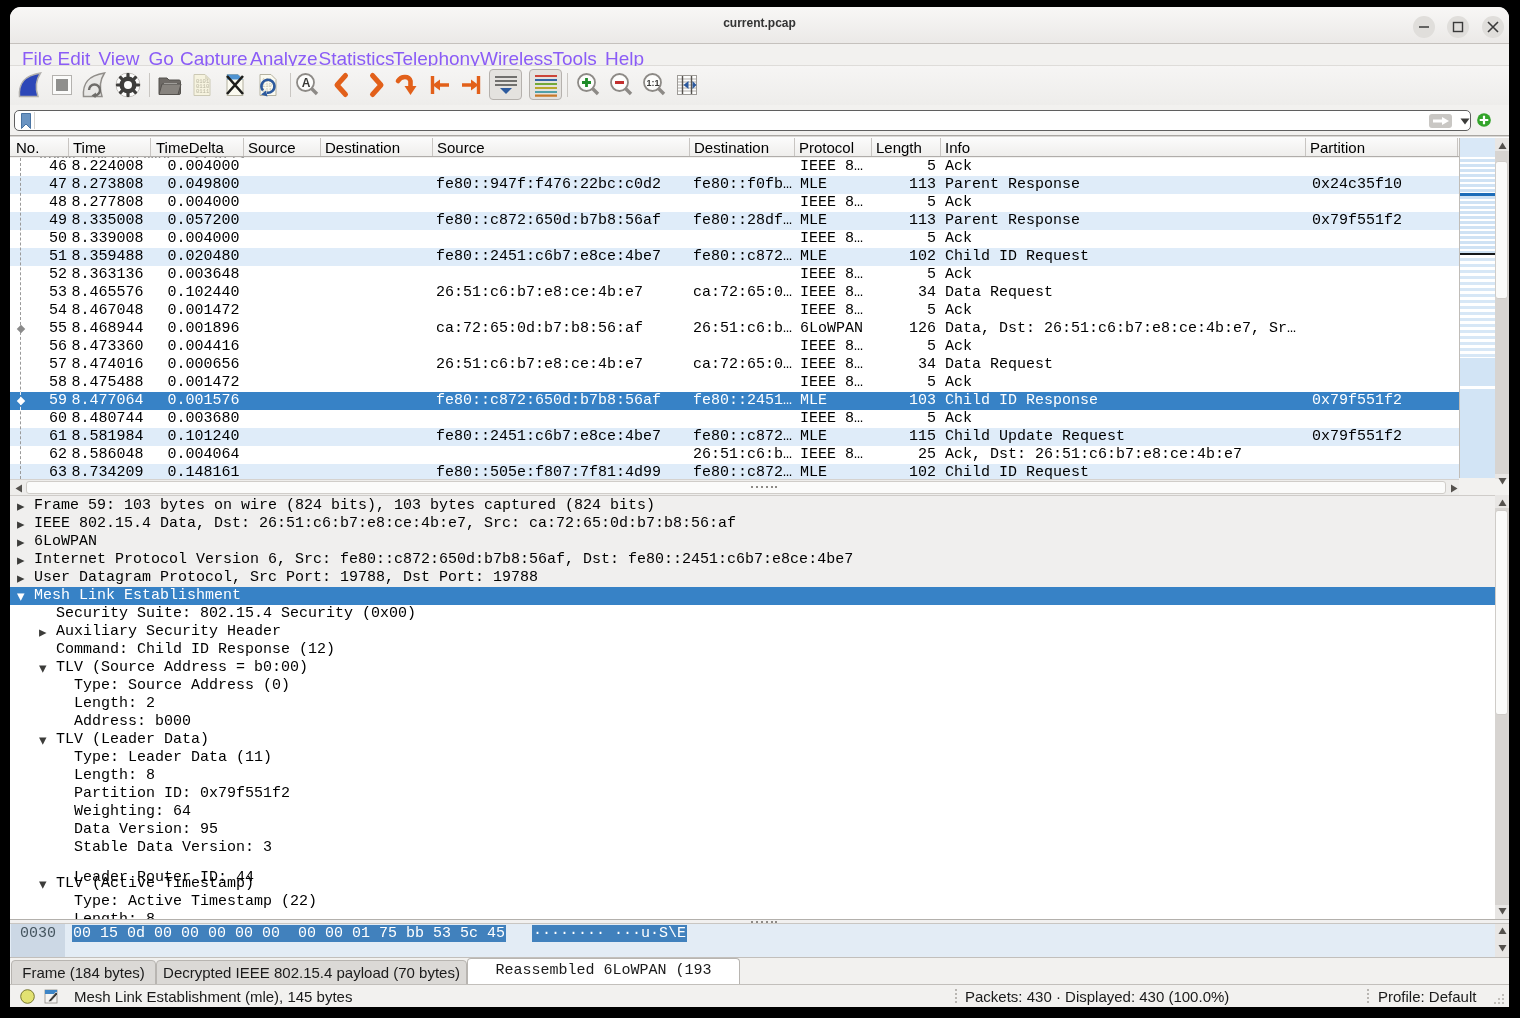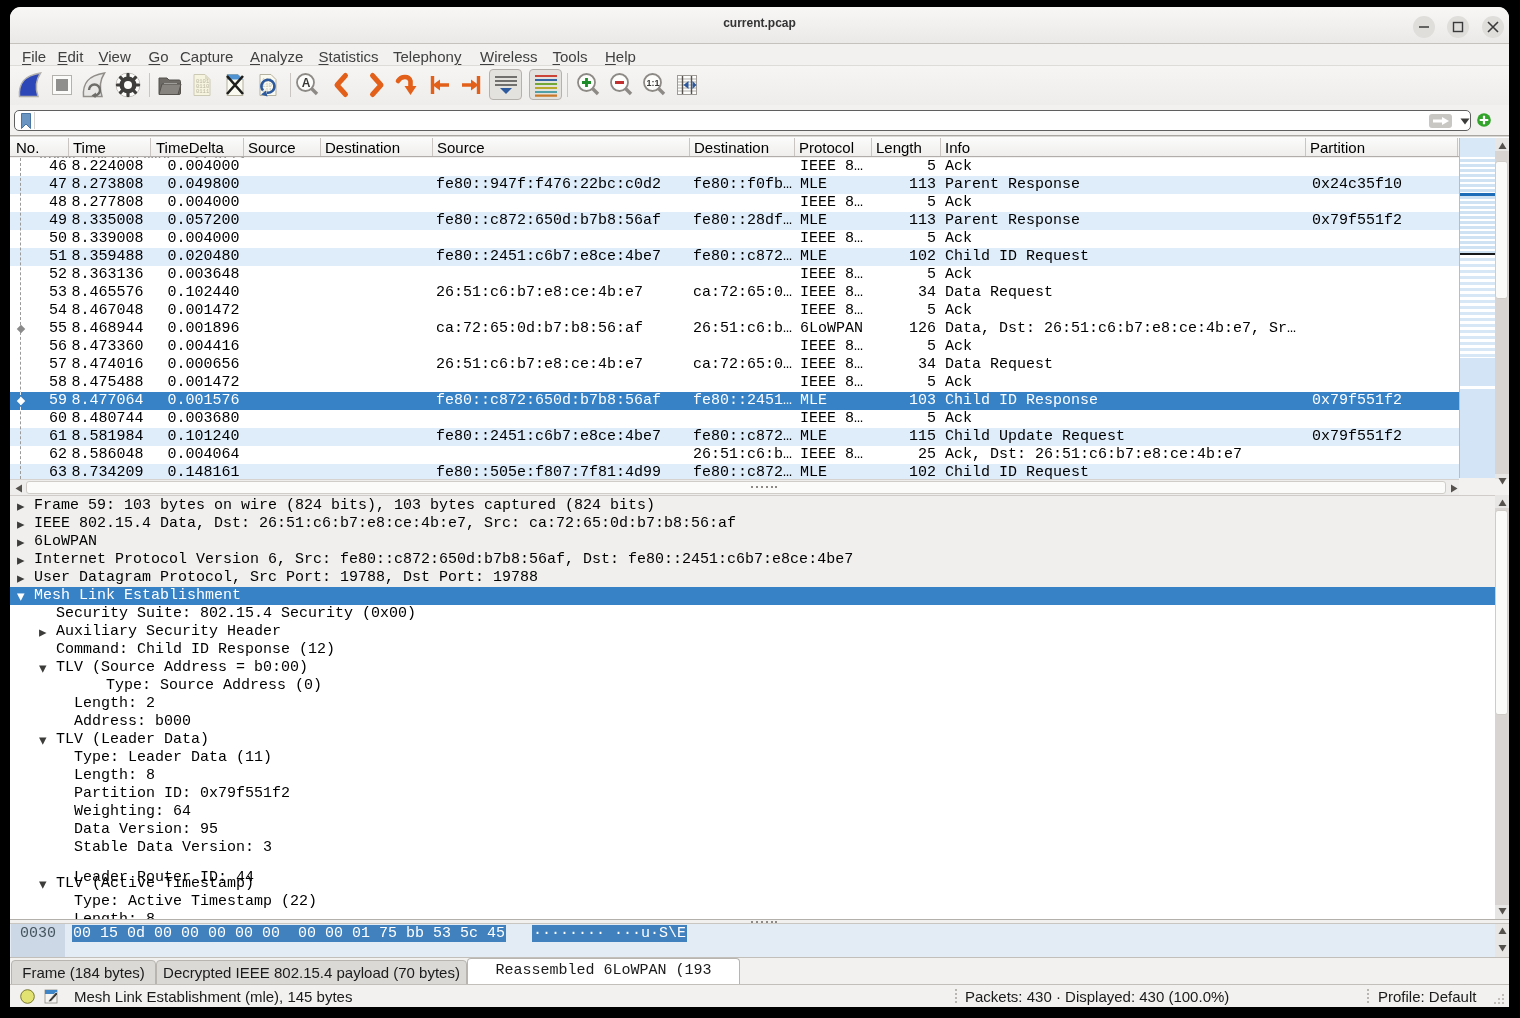--- a/index.html
+++ b/index.html
@@ -12,21 +12,21 @@
   }
   .abs { position:absolute; }
   
   #titlebar { left:0; top:0; width:1499px; height:37px;
     background:linear-gradient(#f8f7f6,#ebe9e7);
     border-bottom:1px solid #c5c1bd; }
   #title { width:100%; text-align:center; top:9px; font-size:12px; font-weight:bold; color:#333; }
   .winbtn { top:9px; width:22px; height:22px; border-radius:50%; background:#e0dedb; }
   
   #menubar { left:0; top:38px; width:1499px; height:21px; background:#f2f1ef; border-bottom:1px solid #dedcd9; }
-  .mi { position:absolute; top:3px; font-size:15px; color:#404040; white-space:pre; }
+  .mi { position:absolute; top:3px; font-size:19px; color:#8b5cf6; white-space:pre; }
   .mi u { text-decoration:underline; text-underline-offset:2px; }
   
   #toolbar { left:0; top:59px; width:1499px; height:39px;
      background:linear-gradient(#f6f5f4,#eeedeb); }
   .tbi { position:absolute; top:5px; }
   .tsep { position:absolute; top:7px; width:1px; height:24px; background:#c9c6c2; }
   .toggle { position:absolute; top:3px; width:33px; height:31px; background:#e4e2df;
      border:1px solid #b5b1ad; border-radius:4px; }
   
   #filterbar { left:0; top:98px; width:1499px; height:31px; background:#f2f1ef;
@@ -388,21 +388,21 @@
     <div class="drow" style="top:1px;"><span class="ex" style="left:7px;">▸</span><span class="cell" style="left:24px;">Frame 59: 103 bytes on wire (824 bits), 103 bytes captured (824 bits)</span></div>
     <div class="drow" style="top:19px;"><span class="ex" style="left:7px;">▸</span><span class="cell" style="left:24px;">IEEE 802.15.4 Data, Dst: 26:51:c6:b7:e8:ce:4b:e7, Src: ca:72:65:0d:b7:b8:56:af</span></div>
     <div class="drow" style="top:37px;"><span class="ex" style="left:7px;">▸</span><span class="cell" style="left:24px;">6LoWPAN</span></div>
     <div class="drow" style="top:55px;"><span class="ex" style="left:7px;">▸</span><span class="cell" style="left:24px;">Internet Protocol Version 6, Src: fe80::c872:650d:b7b8:56af, Dst: fe80::2451:c6b7:e8ce:4be7</span></div>
     <div class="drow" style="top:73px;"><span class="ex" style="left:7px;">▸</span><span class="cell" style="left:24px;">User Datagram Protocol, Src Port: 19788, Dst Port: 19788</span></div>
     <div class="drow sel" style="top:91px;"><span class="ex" style="left:7px;">▾</span><span class="cell" style="left:24px;">Mesh Link Establishment</span></div>
     <div class="drow" style="top:109px;"><span class="cell" style="left:46px;">Security Suite: 802.15.4 Security (0x00)</span></div>
     <div class="drow" style="top:127px;"><span class="ex" style="left:29px;">▸</span><span class="cell" style="left:46px;">Auxiliary Security Header</span></div>
     <div class="drow" style="top:145px;"><span class="cell" style="left:46px;">Command: Child ID Response (12)</span></div>
     <div class="drow" style="top:163px;"><span class="ex" style="left:29px;">▾</span><span class="cell" style="left:46px;">TLV (Source Address = b0:00)</span></div>
-    <div class="drow" style="top:181px;"><span class="cell" style="left:64px;margin-left:32px;">Type: Source Address (0)</span></div>
+    <div class="drow" style="top:181px;"><span class="cell" style="left:64px;">Type: Source Address (0)</span></div>
     <div class="drow" style="top:199px;"><span class="cell" style="left:64px;">Length: 2</span></div>
     <div class="drow" style="top:217px;"><span class="cell" style="left:64px;">Address: b000</span></div>
     <div class="drow" style="top:235px;"><span class="ex" style="left:29px;">▾</span><span class="cell" style="left:46px;">TLV (Leader Data)</span></div>
     <div class="drow" style="top:253px;"><span class="cell" style="left:64px;">Type: Leader Data (11)</span></div>
     <div class="drow" style="top:271px;"><span class="cell" style="left:64px;">Length: 8</span></div>
     <div class="drow" style="top:289px;"><span class="cell" style="left:64px;">Partition ID: 0x79f551f2</span></div>
     <div class="drow" style="top:307px;"><span class="cell" style="left:64px;">Weighting: 64</span></div>
     <div class="drow" style="top:325px;"><span class="cell" style="left:64px;">Data Version: 95</span></div>
     <div class="drow" style="top:343px;"><span class="cell" style="left:64px;">Stable Data Version: 3</span></div>
     <div class="drow" style="top:373px;"><span class="cell" style="left:64px;">Leader Router ID: 44</span></div>

